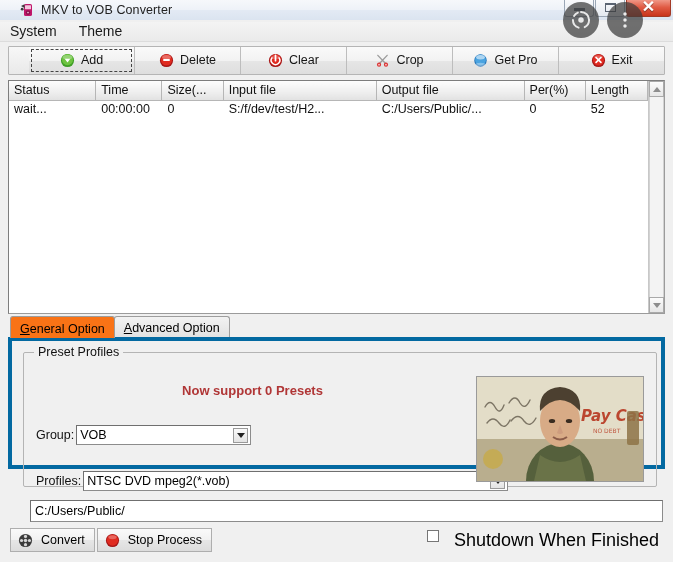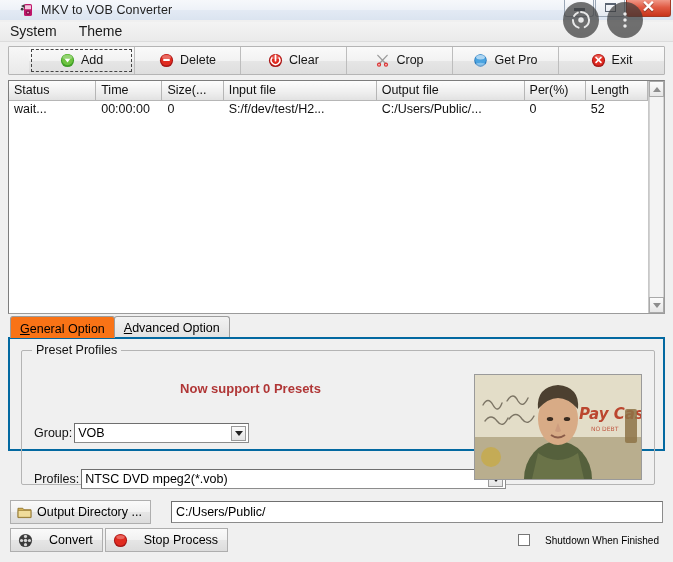--- a/index.html
+++ b/index.html
@@ -217,22 +217,22 @@
     background: linear-gradient(to bottom,#f2f2f2,#e2e2e2);
     margin-left: -1px;
     margin-bottom: 0px;
     justify-content: center;
   }
   u { text-decoration: underline; }
 
   
   .optpanel {
     position: absolute; left: 8px; top: 337px;
-    width: 657px; height: 114px;
-    border: 2px solid #0369a1;
+    width: 657px; height: 132px;
+    border: 4px solid #0369a1;
     background: #f0f0f0;
   }
   .groupbox {
     position: absolute; left: 11px; top: 11px;
     width: 634px; height: 135px;
     border: 1px solid #b4b4b4;
     border-radius: 2px;
   }
   .groupbox-title {
     position: absolute; left: 10px; top: -8px;
@@ -317,32 +317,32 @@
     padding-left: 4px;
     font-size: 12.5px;
   }
   .actionrow {
     position: absolute; left: 10px; top: 528px;
     display: flex; align-items: center;
     width: 653px;
   }
   .btn-action {
     height: 24px;
-    display: flex; align-items: center; gap: 16px;
+    display: flex; align-items: center; gap: 8px;
     padding: 0 9px 0 7px;
     background: linear-gradient(to bottom,#fafafa 0%,#f1f1f1 50%,#e6e6e6 51%,#dcdcdc 100%);
     border: 1px solid #aeaeae;
     font-size: 12.5px;
     white-space: nowrap;
   }
   .btn-action + .btn-action { margin-left: 2px; }
   .shutdown {
     margin-left: auto;
-    display: flex; align-items: center; gap: 15px;
-    font-size: 10px;
+    display: flex; gap: 15px;
+    font-size: 18px;
     padding-right: 4px;
   }
   .cbox {
     width: 12px; height: 12px;
     background: #fff;
     border: 1px solid #767676;
   }
 </style>
 </head>
 <body>
@@ -587,29 +587,20 @@
           <ellipse cx="92" cy="44" rx="3.2" ry="2" fill="#3a2c20"></ellipse>
           <path d="M76 60 q7 5 14 0" stroke="#8a5b48" stroke-width="2" fill="none"></path>
           <path d="M83 48 l-3 8 q3 2 6 0z" fill="#c9967a" opacity=".7"></path>
           <path d="M63 78 q20 14 40 0 l6 26 l-52 0z" fill="#6a7348"></path>
         </svg>
       </div>
     </div>
   </div>
 
   <div class="outrow">
-    <div class="btn-outdir">
-      <span class="ico">
-        <svg width="15" height="14" viewBox="0 0 16 15">
-          <path d="M1 3.5 h5.2 l1.2 1.6 H15 v8.4 H1z" fill="#d9b659" stroke="#8a6f27" stroke-width=".9"></path>
-          <path d="M1.2 5.8 H14.8 V13.2 H1.2z" fill="#f0dC9a" stroke="#8a6f27" stroke-width=".7"></path>
-        </svg>
-      </span>
-      <span>Output Directory ...</span>
-    </div>
     <div class="outpath">
       <span>C:/Users/Public/</span>
     </div>
   </div>
 
   <div class="actionrow">
     <div class="btn-action">
       <span class="ico">
         <svg width="15" height="15" viewBox="0 0 16 16">
           <circle cx="8" cy="8" r="7" fill="#3b3b3b"></circle>

